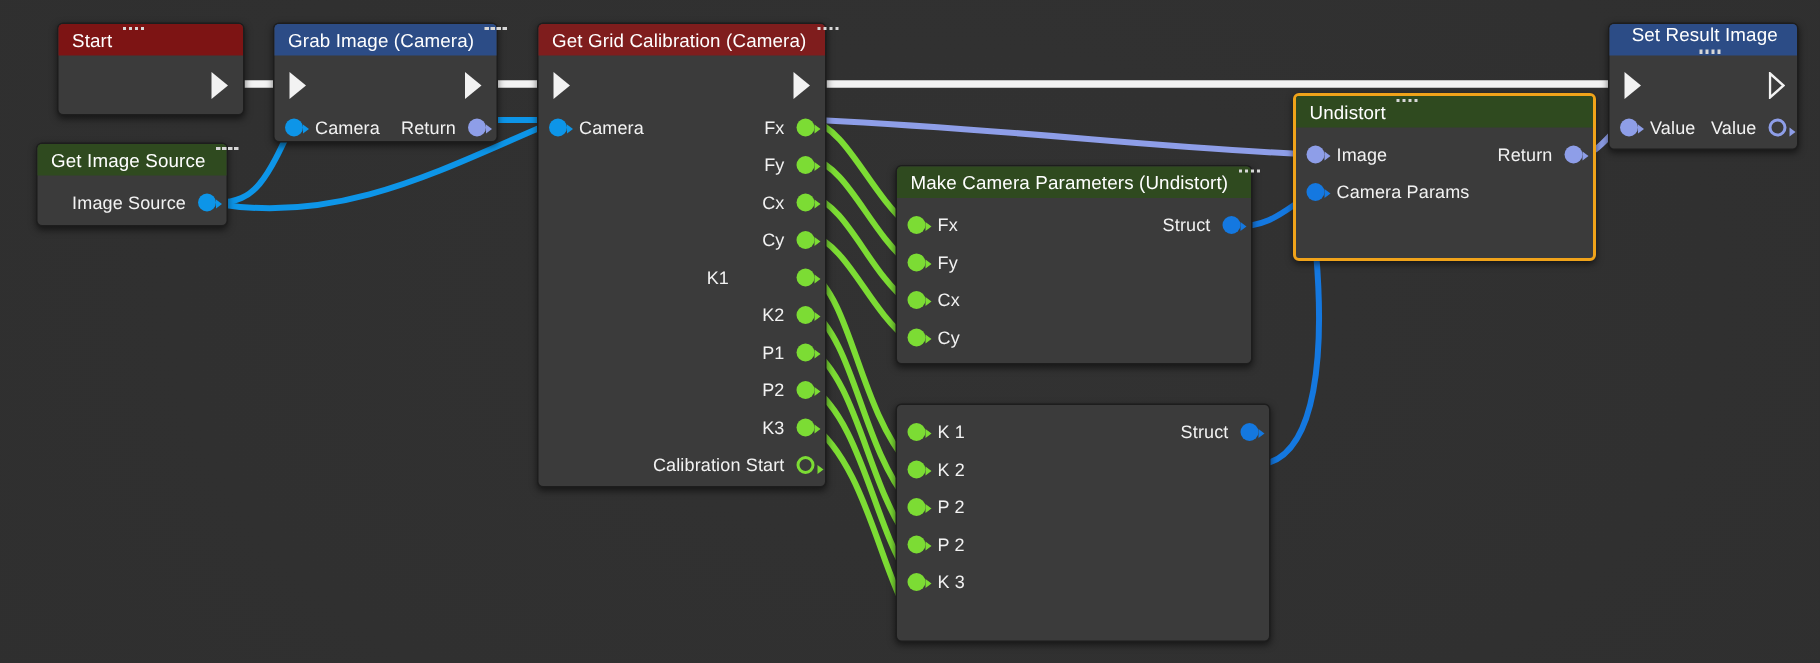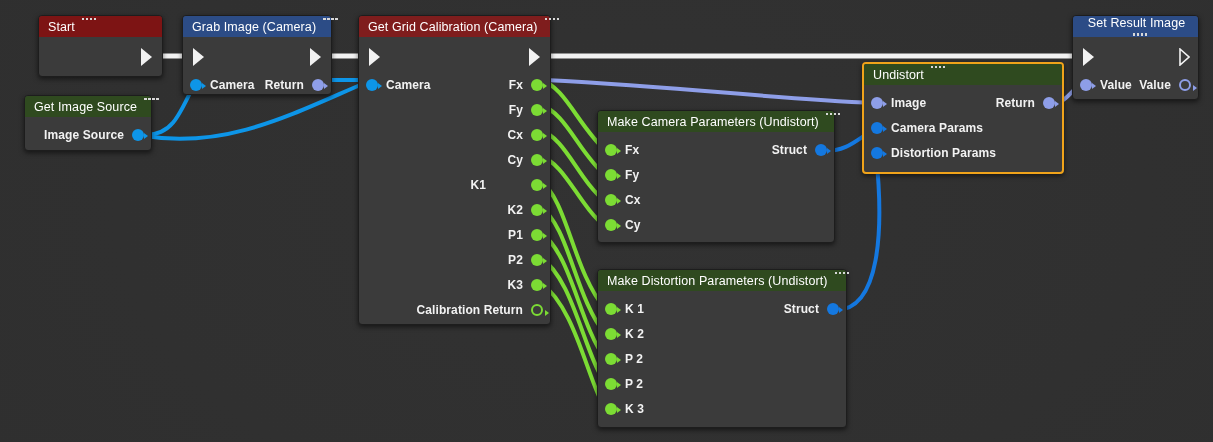--- a/index.html
+++ b/index.html
@@ -45,21 +45,21 @@
   .exec.filled{
     border-top:9px solid transparent;border-bottom:9px solid transparent;
     border-left:11px solid #f2f2f2;
   }
   .exec.hollow{
     width:9px;height:16px;border:0;
   }
   .exec.hollow svg{display:block;}
 
   .row{position:absolute;height:18px;display:flex;align-items:center;white-space:nowrap;}
-  .row .lbl{color:#f2f2f2;font-size:12px;font-weight:bold;letter-spacing:.1px;}
+  .row .lbl{color:#f2f2f2;font-size:12px;font-weight:normal;letter-spacing:.1px;}
   .row.left .lbl{margin-left:8px;}
   .row.right .lbl{margin-right:8px;}
 
   .pin{
     width:12px;height:12px;border-radius:50%;flex:0 0 auto;position:relative;
   }
   .pin.arrow:after{
     content:"";position:absolute;left:12px;top:3.5px;
     border-top:3px solid transparent;border-bottom:3px solid transparent;
     border-left:4px solid currentColor;
@@ -202,21 +202,21 @@
         </div>
         <div class="row right" style="right: 7px; top: 214px;">
           <span class="lbl">P2</span>
           <span class="pin arrow" style="color: rgb(124, 220, 52); background: rgb(124, 220, 52);"></span>
         </div>
         <div class="row right" style="right: 7px; top: 239px;">
           <span class="lbl">K3</span>
           <span class="pin arrow" style="color: rgb(124, 220, 52); background: rgb(124, 220, 52);"></span>
         </div>
         <div class="row right" style="right: 7px; top: 264px;">
-          <span class="lbl">Calibration Return</span>
+          <span class="lbl">Calibration Start</span>
           <span class="pin hollow arrow" style="color: rgb(124, 220, 52);"></span>
         </div>
       </div>
     </div>
     <div class="node" style="left: 597px; top: 110px; width: 238px; height: 133px;">
       <div class="hdr" style="background: rgb(47, 74, 31);">
         <span class="ttl">Make Camera Parameters (Undistort)</span>
         <span class="dots">
           <i></i>
           <i></i>
@@ -241,29 +241,20 @@
           <span class="pin arrow" style="color: rgb(124, 220, 52); background: rgb(124, 220, 52);"></span>
           <span class="lbl">Cy</span>
         </div>
         <div class="row right" style="right: 7px; top: 9px;">
           <span class="lbl">Struct</span>
           <span class="pin arrow" style="color: rgb(20, 120, 224); background: rgb(20, 120, 224);"></span>
         </div>
       </div>
     </div>
     <div class="node" style="left: 597px; top: 269px; width: 250px; height: 159px;">
-      <div class="hdr" style="background: rgb(47, 74, 31);">
-        <span class="ttl">Make Distortion Parameters (Undistort)</span>
-        <span class="dots">
-          <i></i>
-          <i></i>
-          <i></i>
-          <i></i>
-        </span>
-      </div>
       <div class="body" style="height: 138px;">
         <div class="row left" style="left: 7px; top: 9px;">
           <span class="pin arrow" style="color: rgb(124, 220, 52); background: rgb(124, 220, 52);"></span>
           <span class="lbl">K 1</span>
         </div>
         <div class="row left" style="left: 7px; top: 34px;">
           <span class="pin arrow" style="color: rgb(124, 220, 52); background: rgb(124, 220, 52);"></span>
           <span class="lbl">K 2</span>
         </div>
         <div class="row left" style="left: 7px; top: 59px;">
@@ -295,24 +286,20 @@
         </span>
       </div>
       <div class="body" style="height: 91px;">
         <div class="row left" style="left: 7px; top: 9px;">
           <span class="pin arrow" style="color: rgb(142, 158, 232); background: rgb(142, 158, 232);"></span>
           <span class="lbl">Image</span>
         </div>
         <div class="row left" style="left: 7px; top: 34px;">
           <span class="pin arrow" style="color: rgb(20, 120, 224); background: rgb(20, 120, 224);"></span>
           <span class="lbl">Camera Params</span>
-        </div>
-        <div class="row left" style="left: 7px; top: 59px;">
-          <span class="pin arrow" style="color: rgb(20, 120, 224); background: rgb(20, 120, 224);"></span>
-          <span class="lbl">Distortion Params</span>
         </div>
         <div class="row right" style="right: 7px; top: 9px;">
           <span class="lbl">Return</span>
           <span class="pin arrow" style="color: rgb(142, 158, 232); background: rgb(142, 158, 232);"></span>
         </div>
       </div>
     </div>
     <div class="node" style="left: 1072px; top: 15px; width: 127px; height: 85px;">
       <div class="hdr" style="background: rgb(44, 76, 134); flex-direction: column;">
         <span class="ttl">Set Result Image</span>

